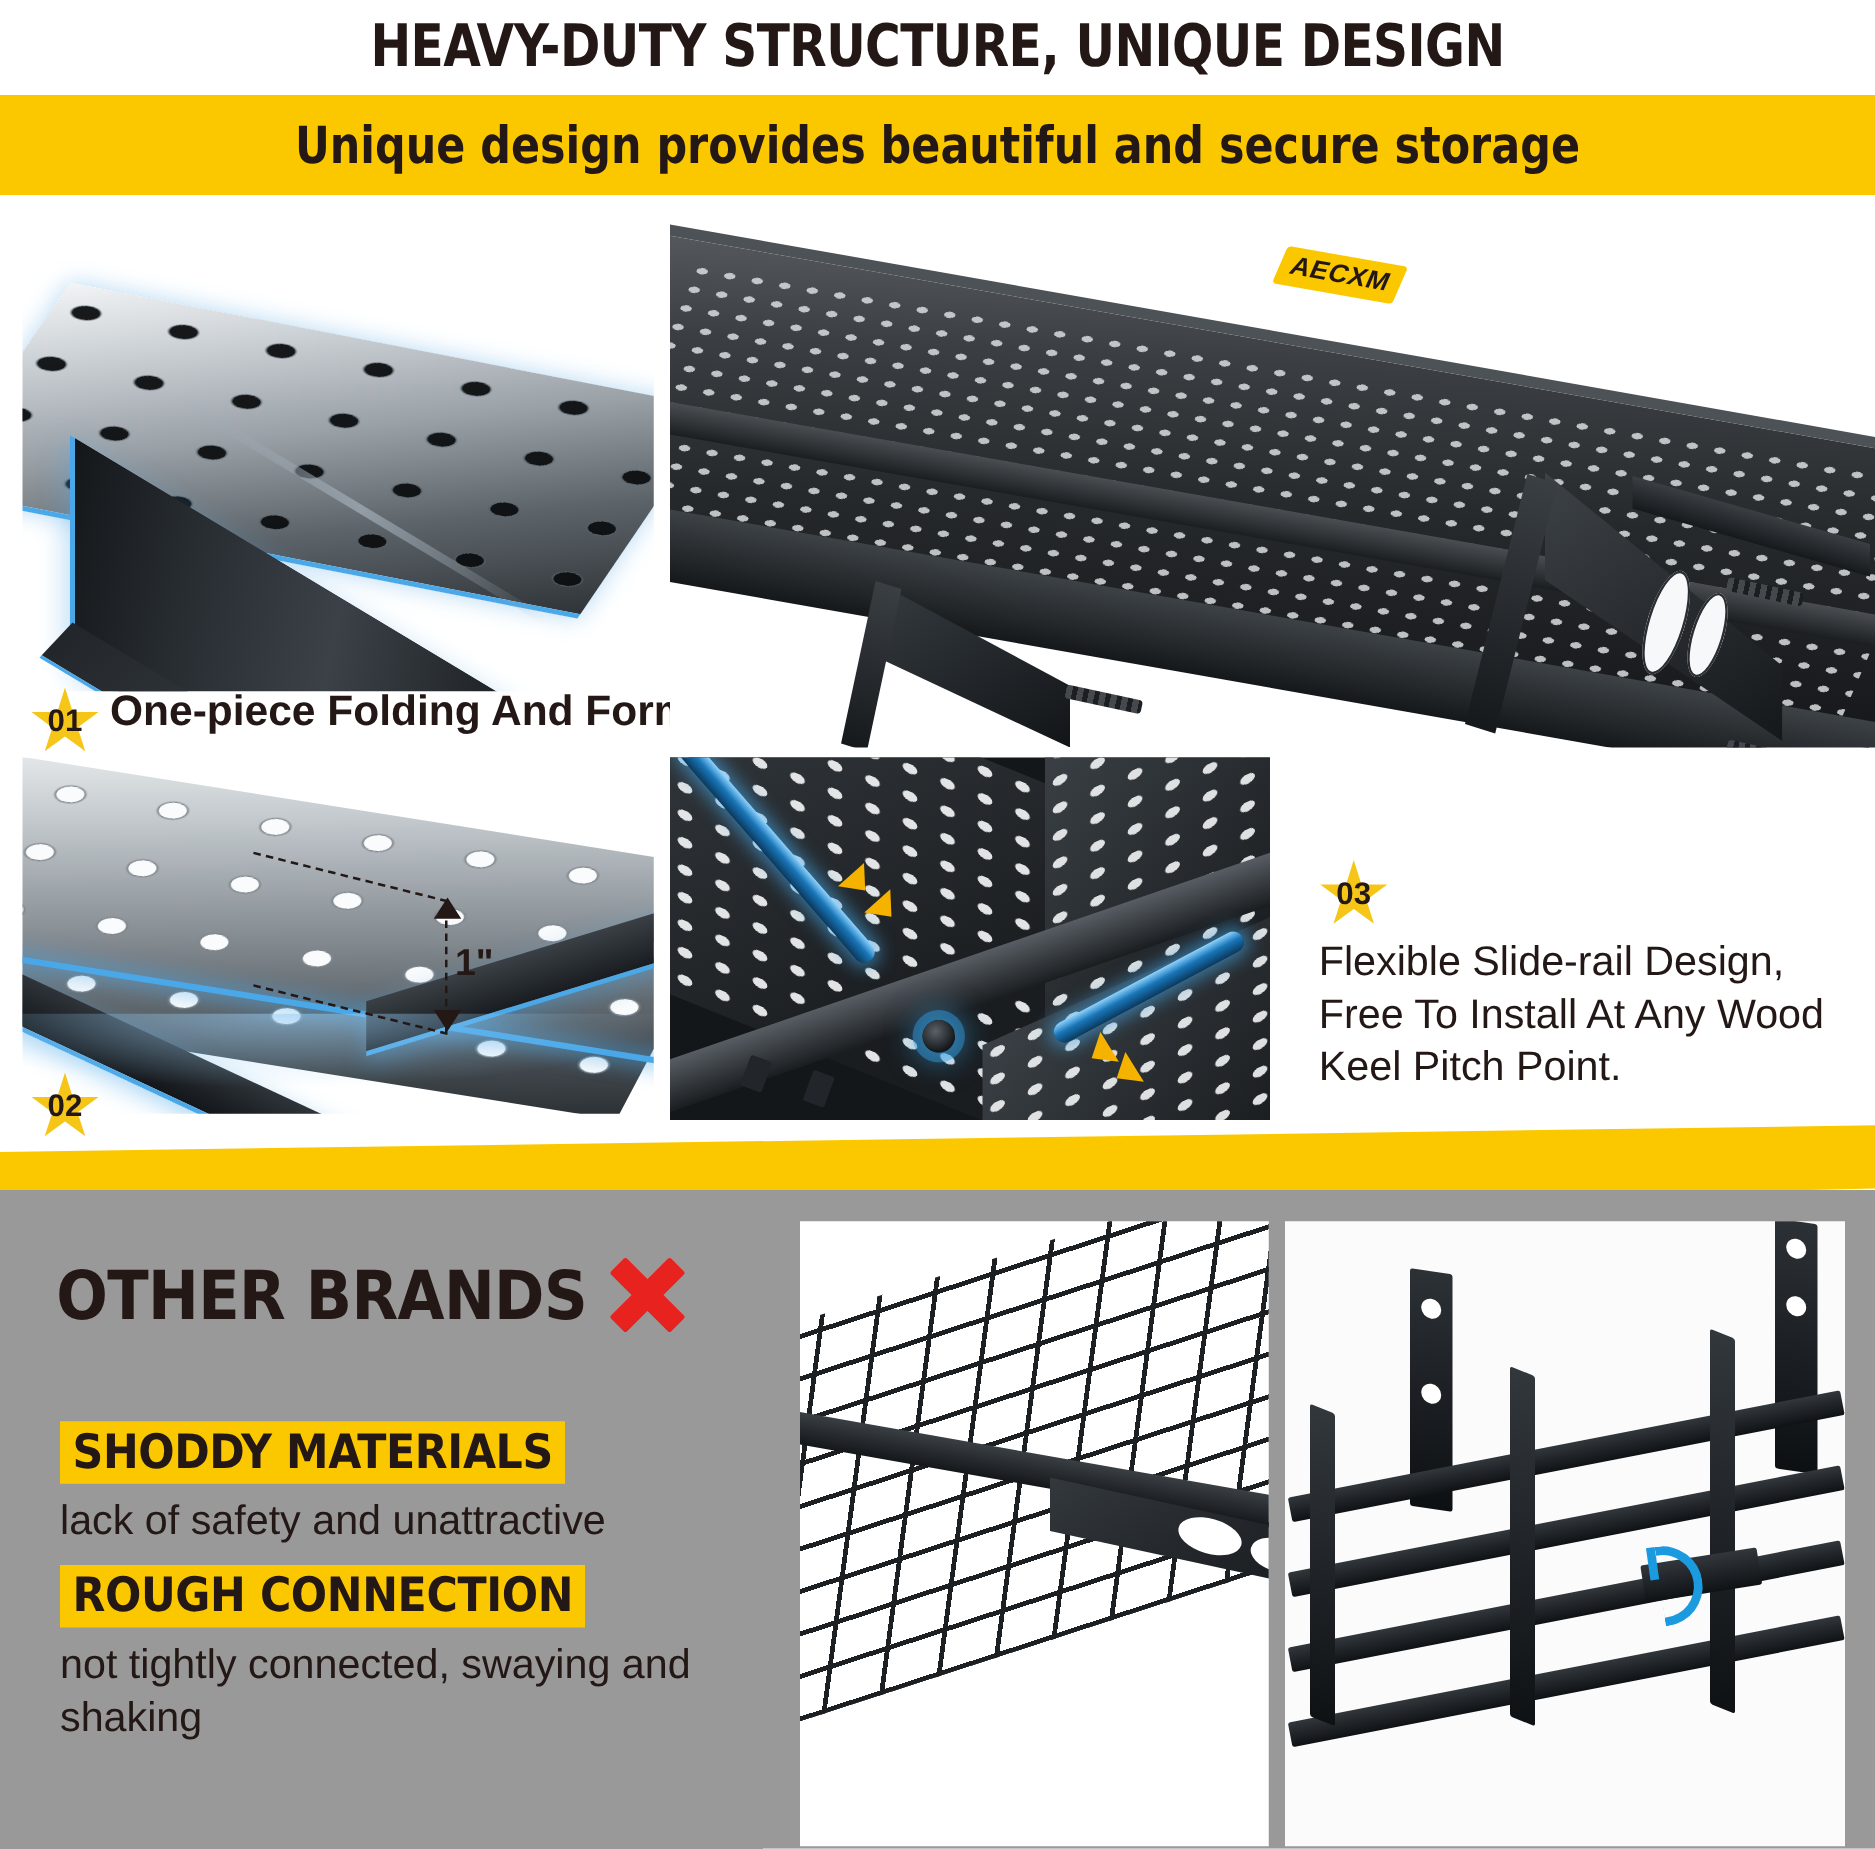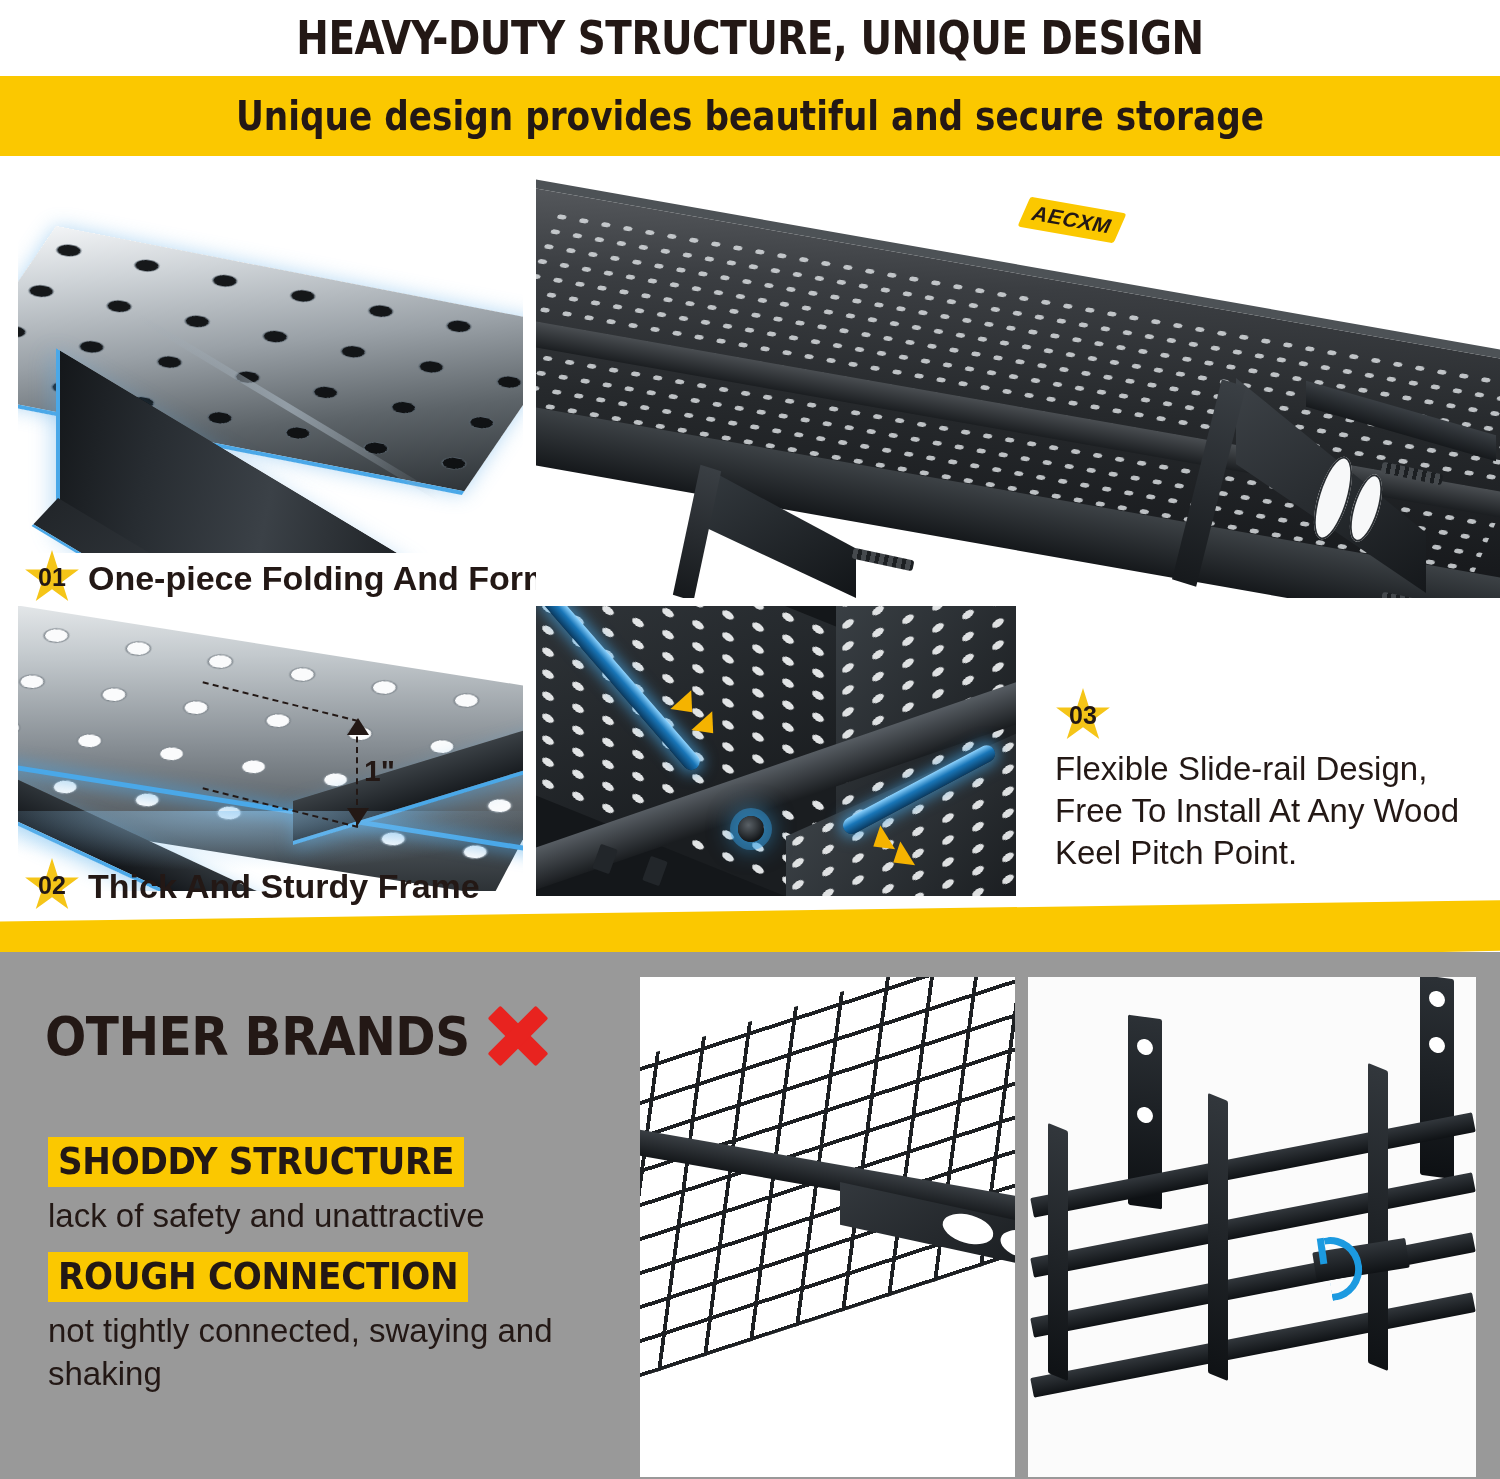--- a/index.html
+++ b/index.html
@@ -60,21 +60,21 @@
     background:linear-gradient(95deg,#22262a,#3a4046 60%,#1b1e21);
     transform:skewY(31deg) skewX(-31deg); transform-origin:left top;
     border-bottom:3px solid #4aa8e8;
   }
   .p1 .chan-inner {
     position:absolute; left:120px; top:205px; width:300px; height:8px;
     background:linear-gradient(90deg,rgba(120,130,140,.0),rgba(160,172,182,.75),rgba(120,130,140,0));
     transform:skewY(31deg);
   }
 
-  .lbl-row { position:absolute; display:flex; align-items:center; gap:8px; }
+  .lbl-row { position:absolute; display:flex; gap:8px; }
   .star {
     position:relative; width:56px; height:56px; flex:0 0 56px;
     display:flex; align-items:center; justify-content:center;
   }
   .star .shape {
     position:absolute; inset:0; background:#F5C518;
     clip-path:polygon(50% 0%,61% 35%,98% 35%,68% 57%,79% 91%,50% 70%,21% 91%,32% 57%,2% 35%,39% 35%);
   }
   .star .num {
     position:relative; font-weight:bold; font-size:25px; color:#231815;
@@ -356,21 +356,20 @@
       <div class="ar arUp"></div>
       <div class="ar arDn"></div>
       <div class="val">1"</div>
     </div>
 
     <div class="lbl-row lbl02">
       <span class="star">
         <span class="shape"></span>
         <span class="num">02</span>
       </span>
-      <span class="lbl-txt">Thick And Sturdy Frame</span>
     </div>
 
     <div class="p3">
       <div class="hero-deck"></div>
       <div class="hero-perf"></div>
       <div class="hero-rail"></div>
       <div class="hero-front"></div>
       <div class="logo-badge">AECXM</div>
       <div class="gusset"></div>
       <div class="gusset2"></div>
@@ -420,21 +419,21 @@
 
     <div class="ob-title">
       <span class="t">OTHER BRANDS</span>
       <span class="xmark">
           <i></i>
           <i></i>
         </span>
     </div>
 
     <div class="blk1">
-      <span class="hl">SHODDY STRUCTURE</span>
+      <span class="hl">SHODDY MATERIALS</span>
       <div class="sub">lack of safety and unattractive</div>
     </div>
 
     <div class="blk2">
       <span class="hl">ROUGH CONNECTION</span>
       <div class="sub">not tightly connected, swaying and shaking</div>
     </div>
 
     <div class="ph phA">
       <div class="mesh-wrap">

